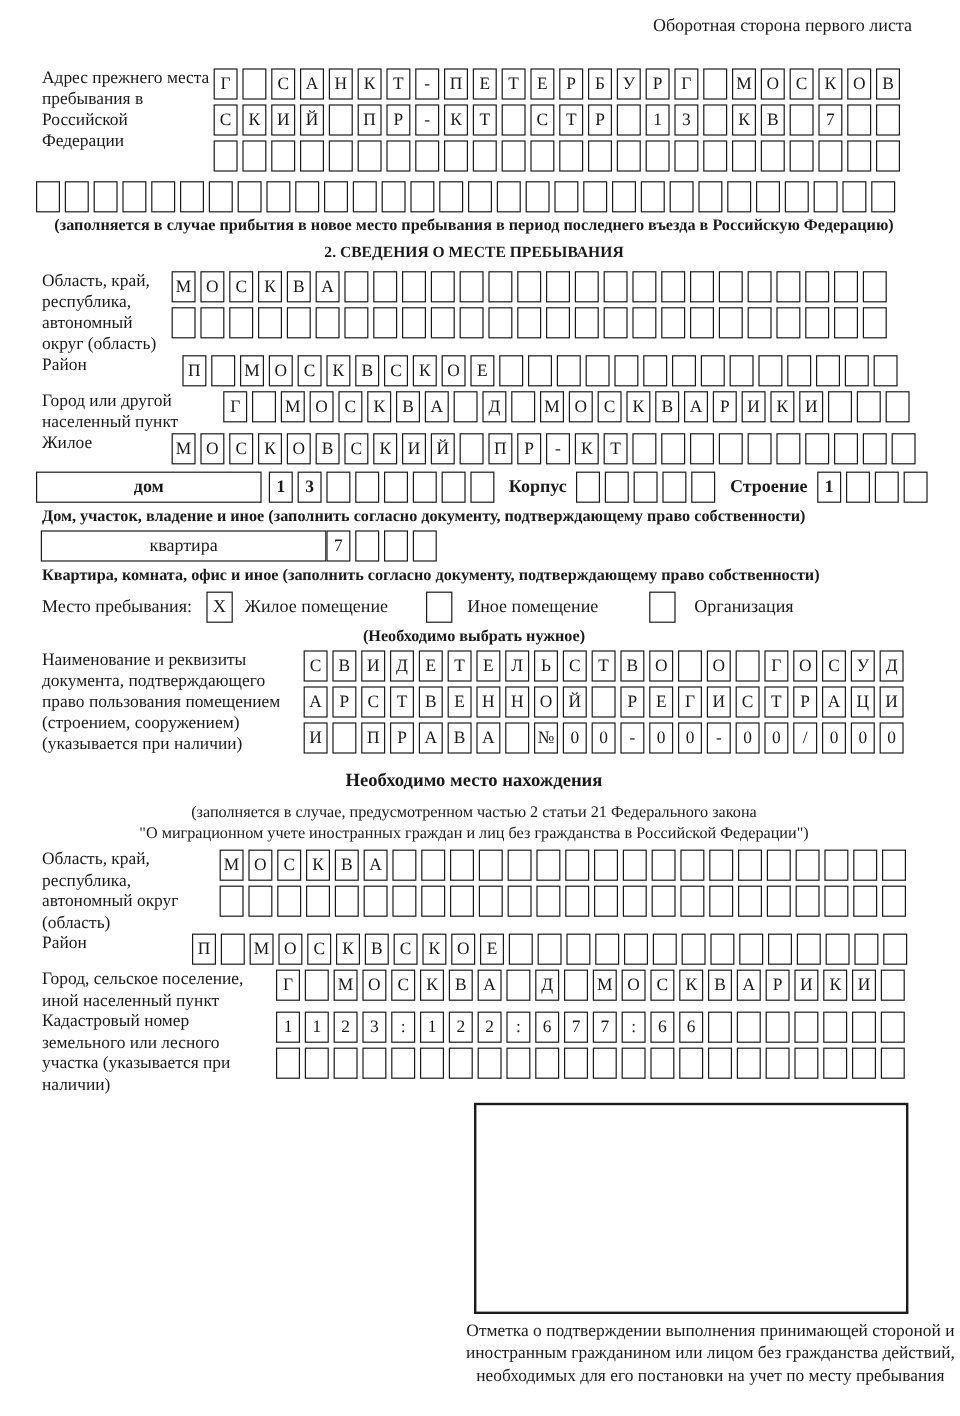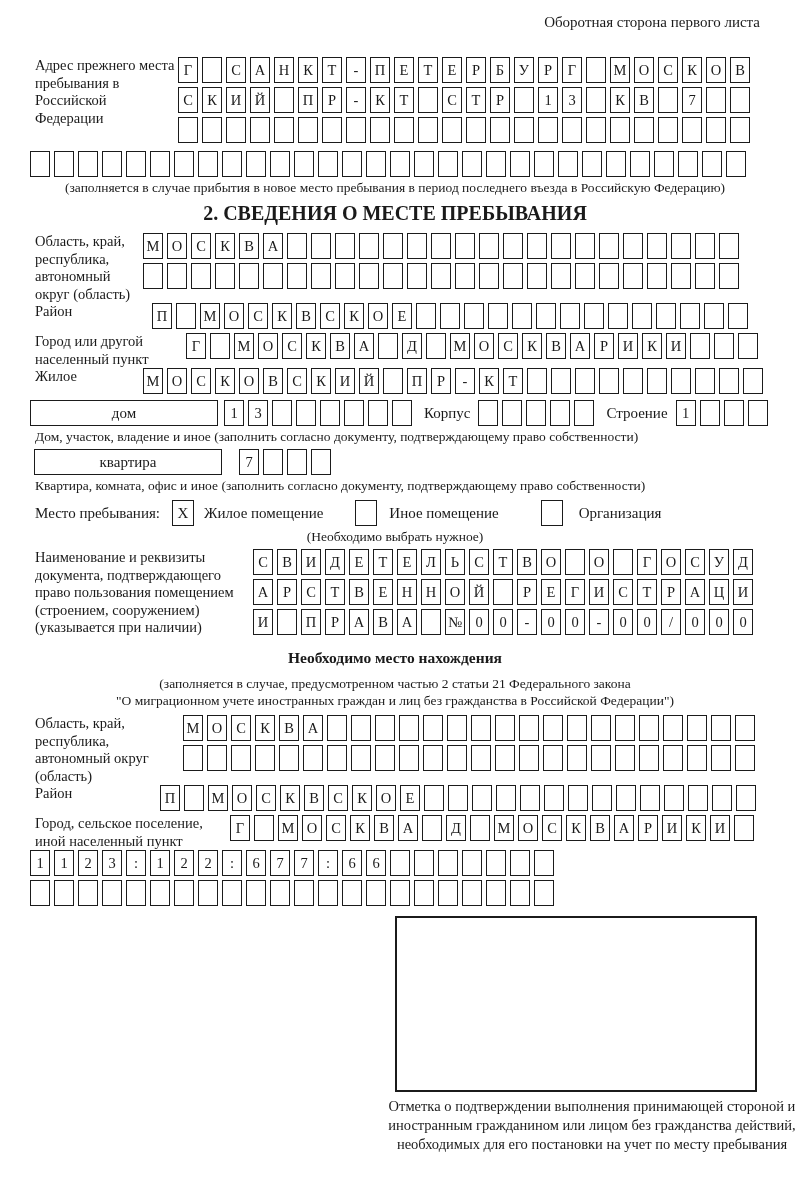--- a/index.html
+++ b/index.html
@@ -9,31 +9,31 @@
   .field{display:flex;align-items:flex-start;}
   .flabel{font-size:14.5px;line-height:17.5px;flex:0 0 auto;padding-left:5px;box-sizing:border-box;}
   .cellrow{display:flex;flex-wrap:nowrap;}
   .cellrow + .cellrow, .rows .cellrow{margin-bottom:4px;}
   .cell{flex:0 0 20px;width:20px;height:26px;border:1.8px solid #1b1b1b;margin-right:4px;box-sizing:border-box;
         display:flex;align-items:center;justify-content:center;font-size:14.5px;background:#fff;}
   .rows{flex:1 1 auto;}
   .fullrow{margin-top:4px;}
   .note{font-size:13.5px;line-height:17px;}
   .note.center{text-align:center;}
-  .sec-title{font-size:20px;font-weight:bold;text-align:center;margin:6px 0 8px 0;}
+  .sec-title{font-size:13px;font-weight:bold;text-align:center;margin:6px 0 8px 0;}
   .sub-title{font-size:15.5px;font-weight:bold;text-align:center;margin:10px 0 8px 0;}
   .inline-row{display:flex;align-items:center;}
   .widebox{height:26px;border:1.8px solid #1b1b1b;box-sizing:border-box;display:flex;align-items:center;justify-content:center;
            font-size:15px;flex:0 0 auto;background:#fff;}
   .inline-label{font-size:15px;padding:0 8px;flex:0 0 auto;}
   .checkbox{width:22px;height:26px;border:1.8px solid #1b1b1b;box-sizing:border-box;display:flex;align-items:center;justify-content:center;
             font-size:15px;flex:0 0 auto;background:#fff;}
   .opt-label{font-size:15px;}
   .stay-row{display:flex;align-items:center;margin-top:6px;}
-  .mt2{margin-top:2px;} .mt4{margin-top:4px;} .mt6{margin-top:6px;}
+  .mt2{margin-top:2px;font-weight:bold;} .mt4{margin-top:4px;} .mt6{margin-top:6px;}
   .bigbox{width:362px;height:176px;border:2px solid #1b1b1b;box-sizing:border-box;margin-left:365px;margin-top:6px;background:#fff;}
   .confirm-caption{width:420px;margin-left:352px;margin-top:5px;text-align:center;font-size:14.5px;line-height:19px;}
 </style>
 </head>
 <body>
 
 <div class="page">
 
   <div class="top-title">Оборотная сторона первого листа</div>
 
@@ -339,21 +339,21 @@
     <div class="cellrow" style="margin-bottom:0">
         <div class="cell">1</div>
         <div class="cell"></div>
         <div class="cell"></div>
         <div class="cell"></div>
       </div>
   </div>
   <div class="note mt2" style="padding-left:5px">Дом, участок, владение и иное (заполнить согласно документу, подтверждающему право собственности)</div>
 
   <div class="inline-row mt4">
-    <div class="widebox" style="width:188px;margin-right:17px;margin-left:4px">квартира</div>
+    <div class="widebox" style="width:238px;margin-right:0;margin-left:4px">квартира</div>
     <div class="cellrow" style="margin-bottom:0">
         <div class="cell">7</div>
         <div class="cell"></div>
         <div class="cell"></div>
         <div class="cell"></div>
       </div>
   </div>
   <div class="note mt2" style="padding-left:5px">Квартира, комната, офис и иное (заполнить согласно документу, подтверждающему право собственности)</div>
 
   <div class="stay-row">
@@ -561,20 +561,21 @@
           <div class="cell">Р</div>
           <div class="cell">И</div>
           <div class="cell">К</div>
           <div class="cell">И</div>
           <div class="cell"></div>
         </div>
     </div>
   </div>
 
   <div class="field">
+    <div class="flabel" style="width:200px">Кадастровый номер земельного или лесного участка (указывается при наличии)</div>
     <div class="rows">
       <div class="cellrow">
           <div class="cell">1</div>
           <div class="cell">1</div>
           <div class="cell">2</div>
           <div class="cell">3</div>
           <div class="cell">:</div>
           <div class="cell">1</div>
           <div class="cell">2</div>
           <div class="cell">2</div>

